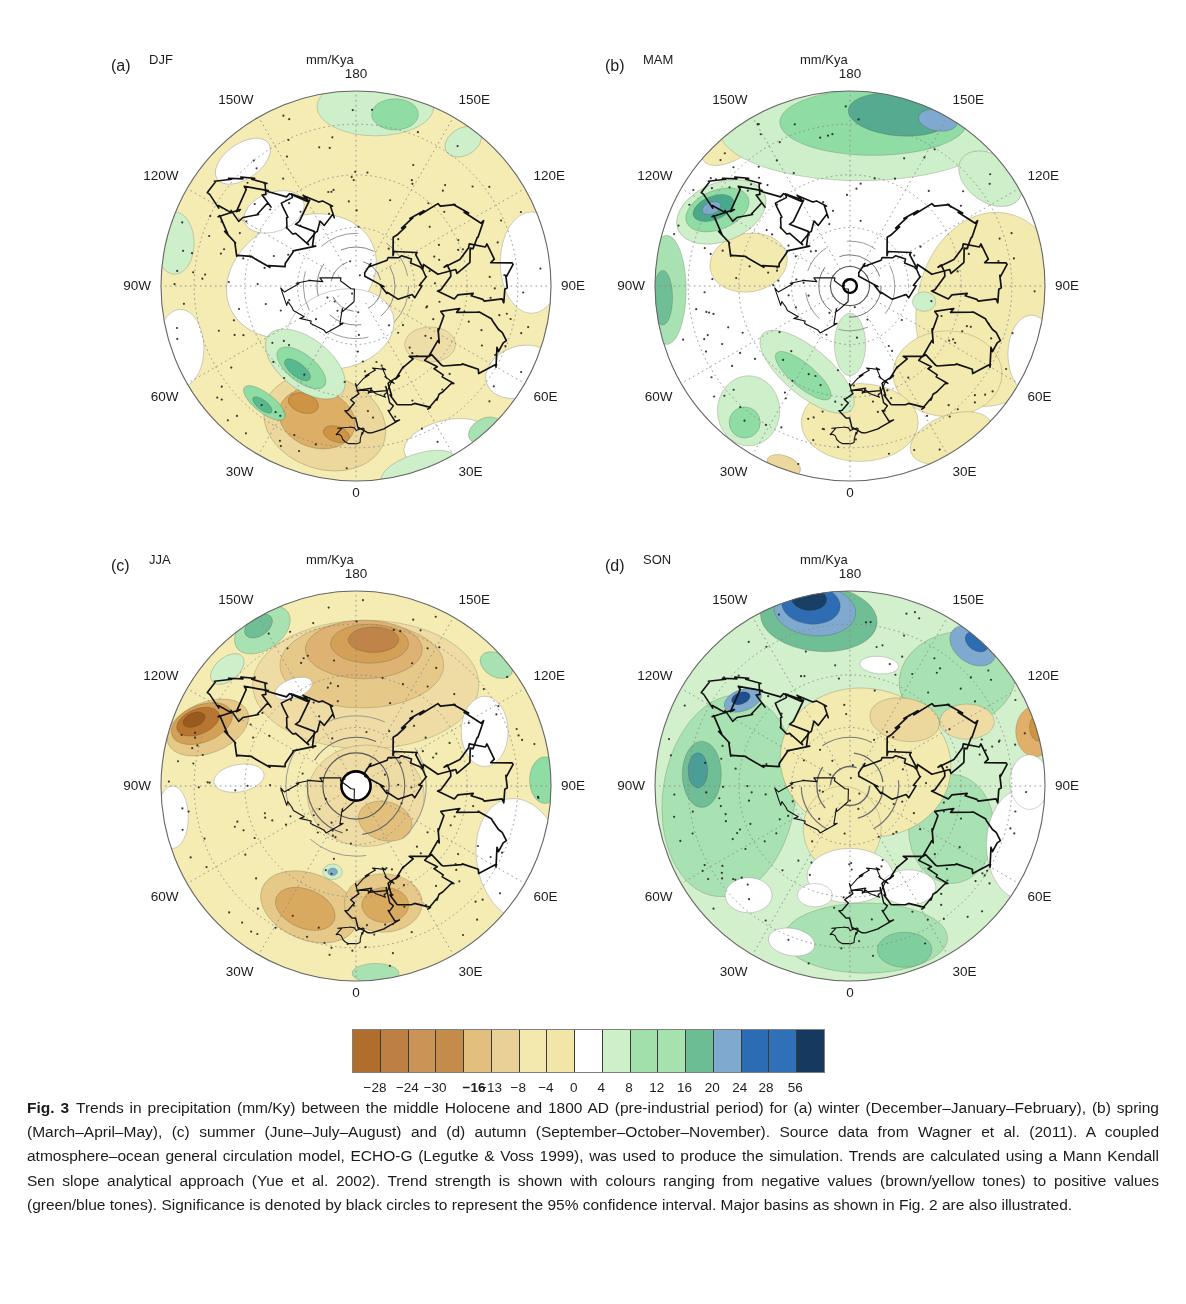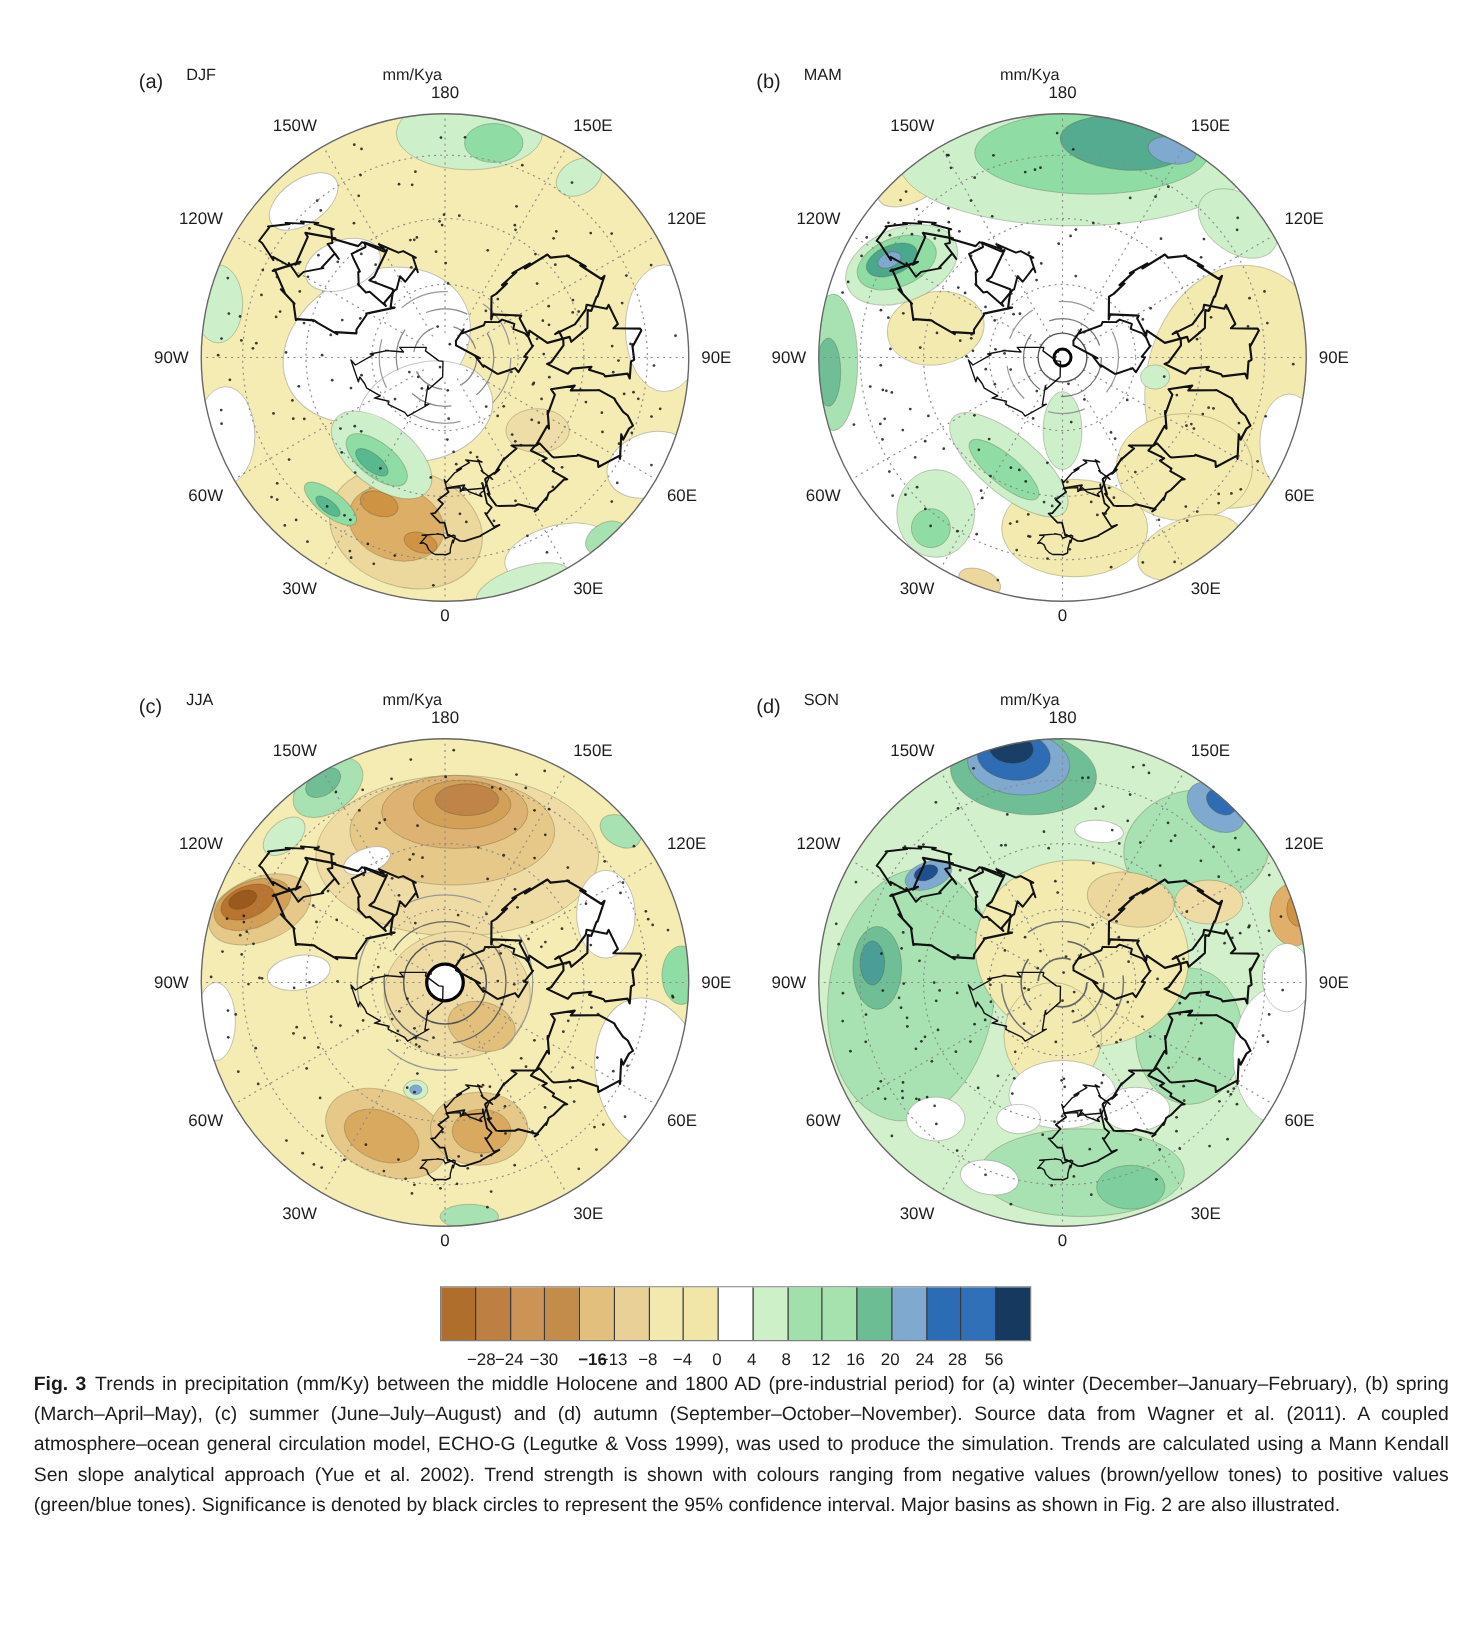--- a/index.html
+++ b/index.html
@@ -1069,21 +1069,21 @@
       <div class="cb-cell" style="background: rgb(206, 240, 201);"></div>
       <div class="cb-cell" style="background: rgb(162, 224, 171);"></div>
       <div class="cb-cell" style="background: rgb(166, 226, 174);"></div>
       <div class="cb-cell" style="background: rgb(108, 189, 147);"></div>
       <div class="cb-cell" style="background: rgb(127, 169, 207);"></div>
       <div class="cb-cell" style="background: rgb(44, 108, 181);"></div>
       <div class="cb-cell" style="background: rgb(47, 112, 184);"></div>
       <div class="cb-cell" style="background: rgb(21, 57, 95);"></div>
     </div>
   <div class="cb-labels">
-      <span class="cb-tick" style="left: 33px;">−28</span>
+      <span class="cb-tick" style="left: 23px;">−28</span>
       <span class="cb-tick" style="left: 55.4118px;">−24</span>
       <span class="cb-tick" style="left: 83.1176px;">−30</span>
       <span class="cb-tick" style="left: 122px; font-weight: bold;">−16</span>
       <span class="cb-tick" style="left: 138.529px;">−13</span>
       <span class="cb-tick" style="left: 166.235px;">−8</span>
       <span class="cb-tick" style="left: 193.941px;">−4</span>
       <span class="cb-tick" style="left: 221.647px;">0</span>
       <span class="cb-tick" style="left: 249.353px;">4</span>
       <span class="cb-tick" style="left: 277.059px;">8</span>
       <span class="cb-tick" style="left: 304.765px; text-align: center;">12</span>

